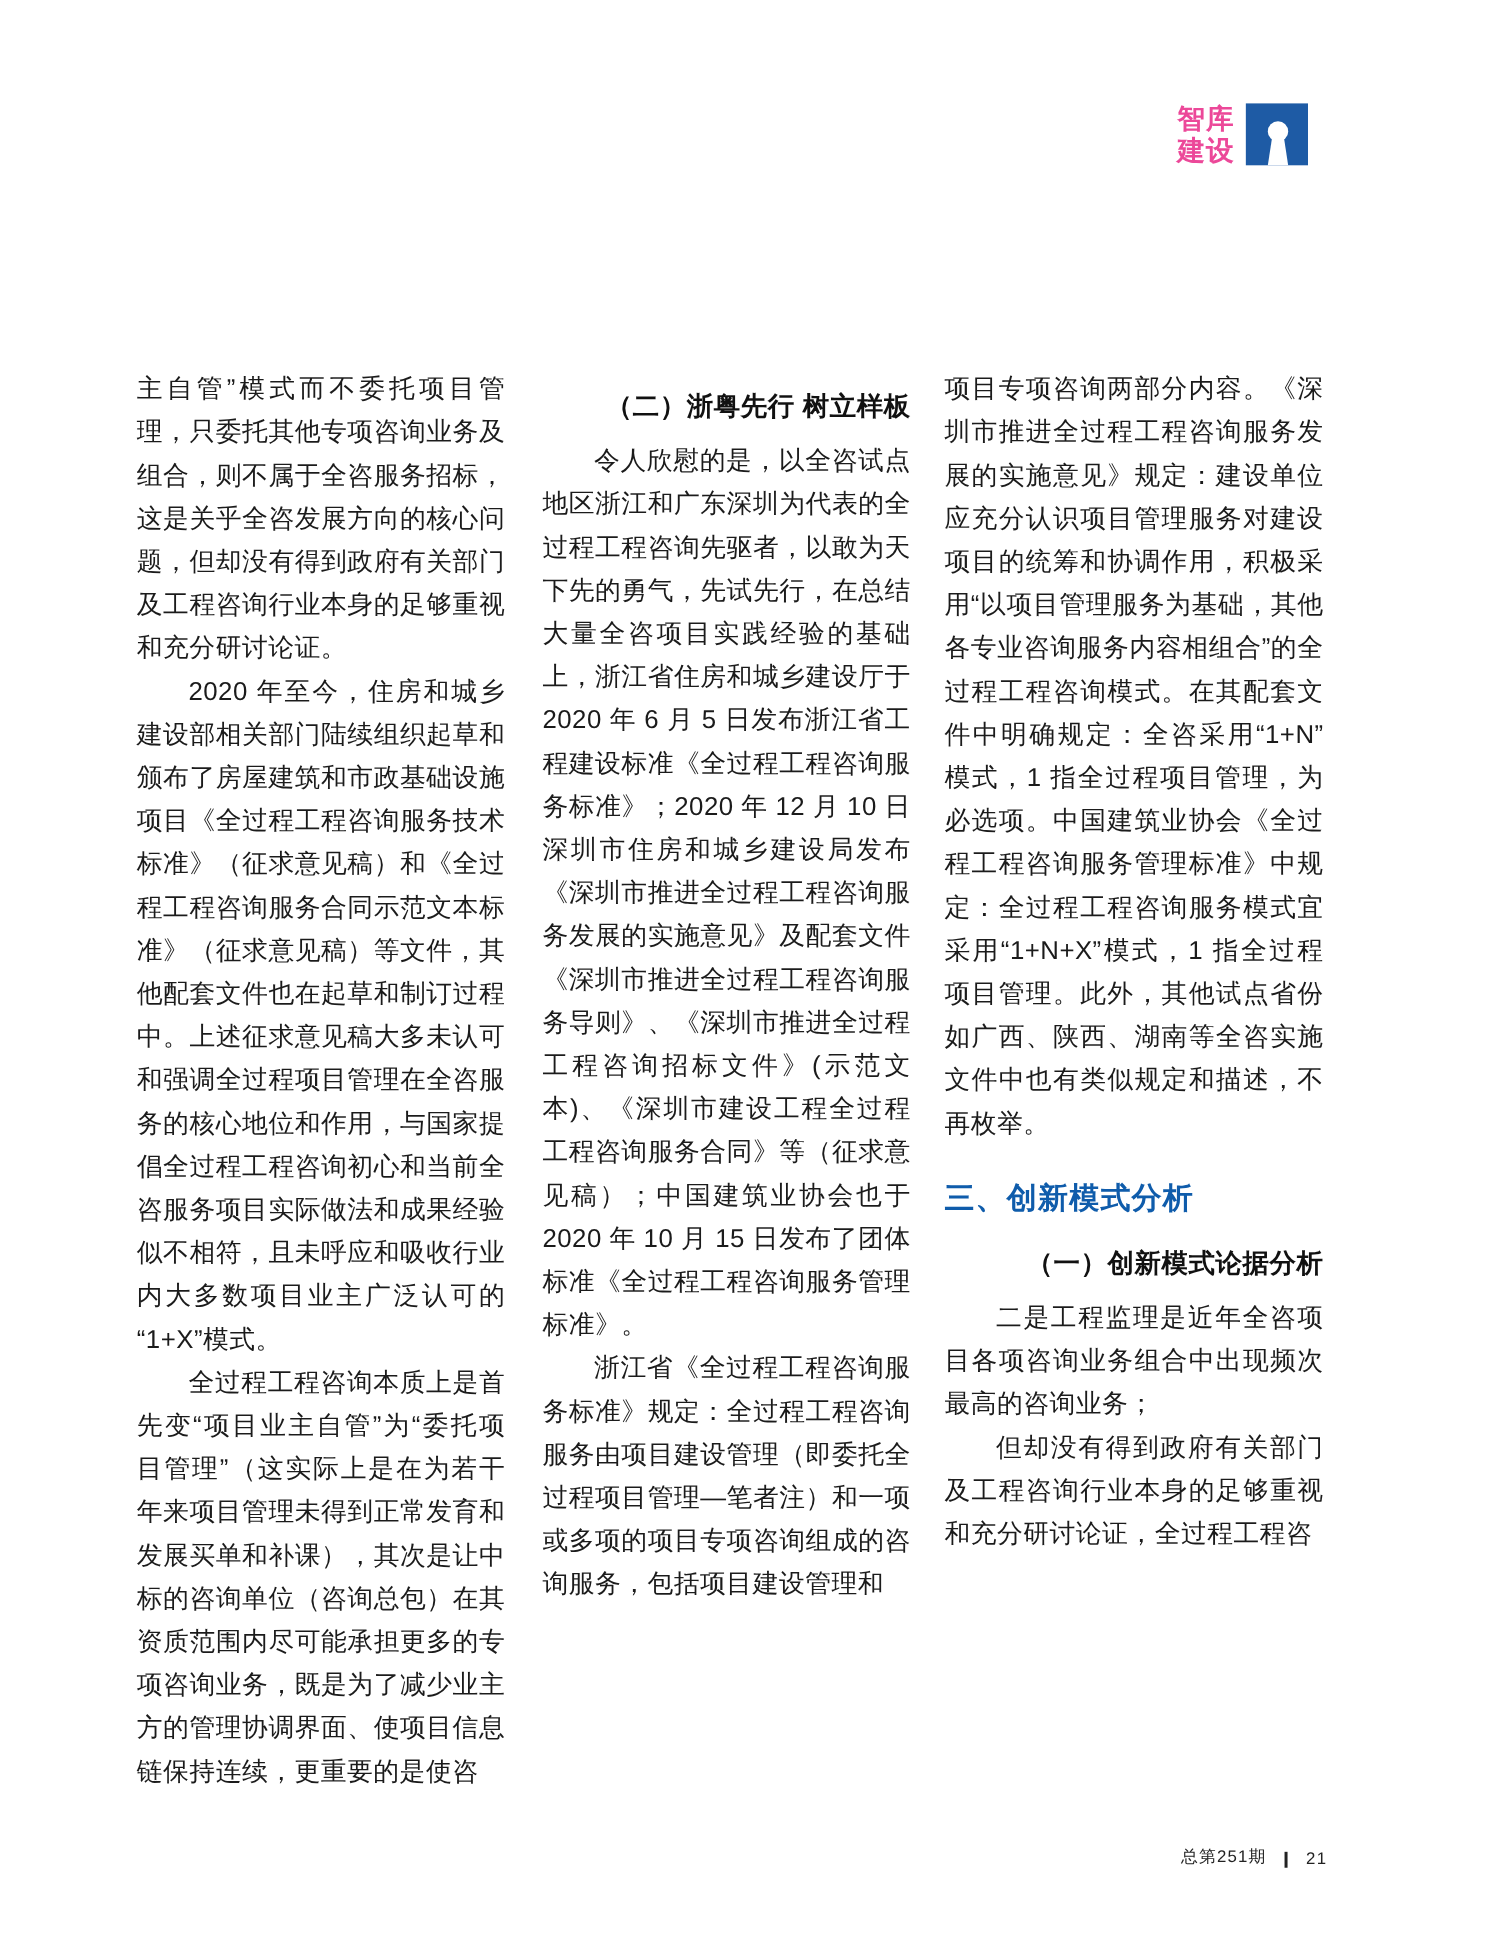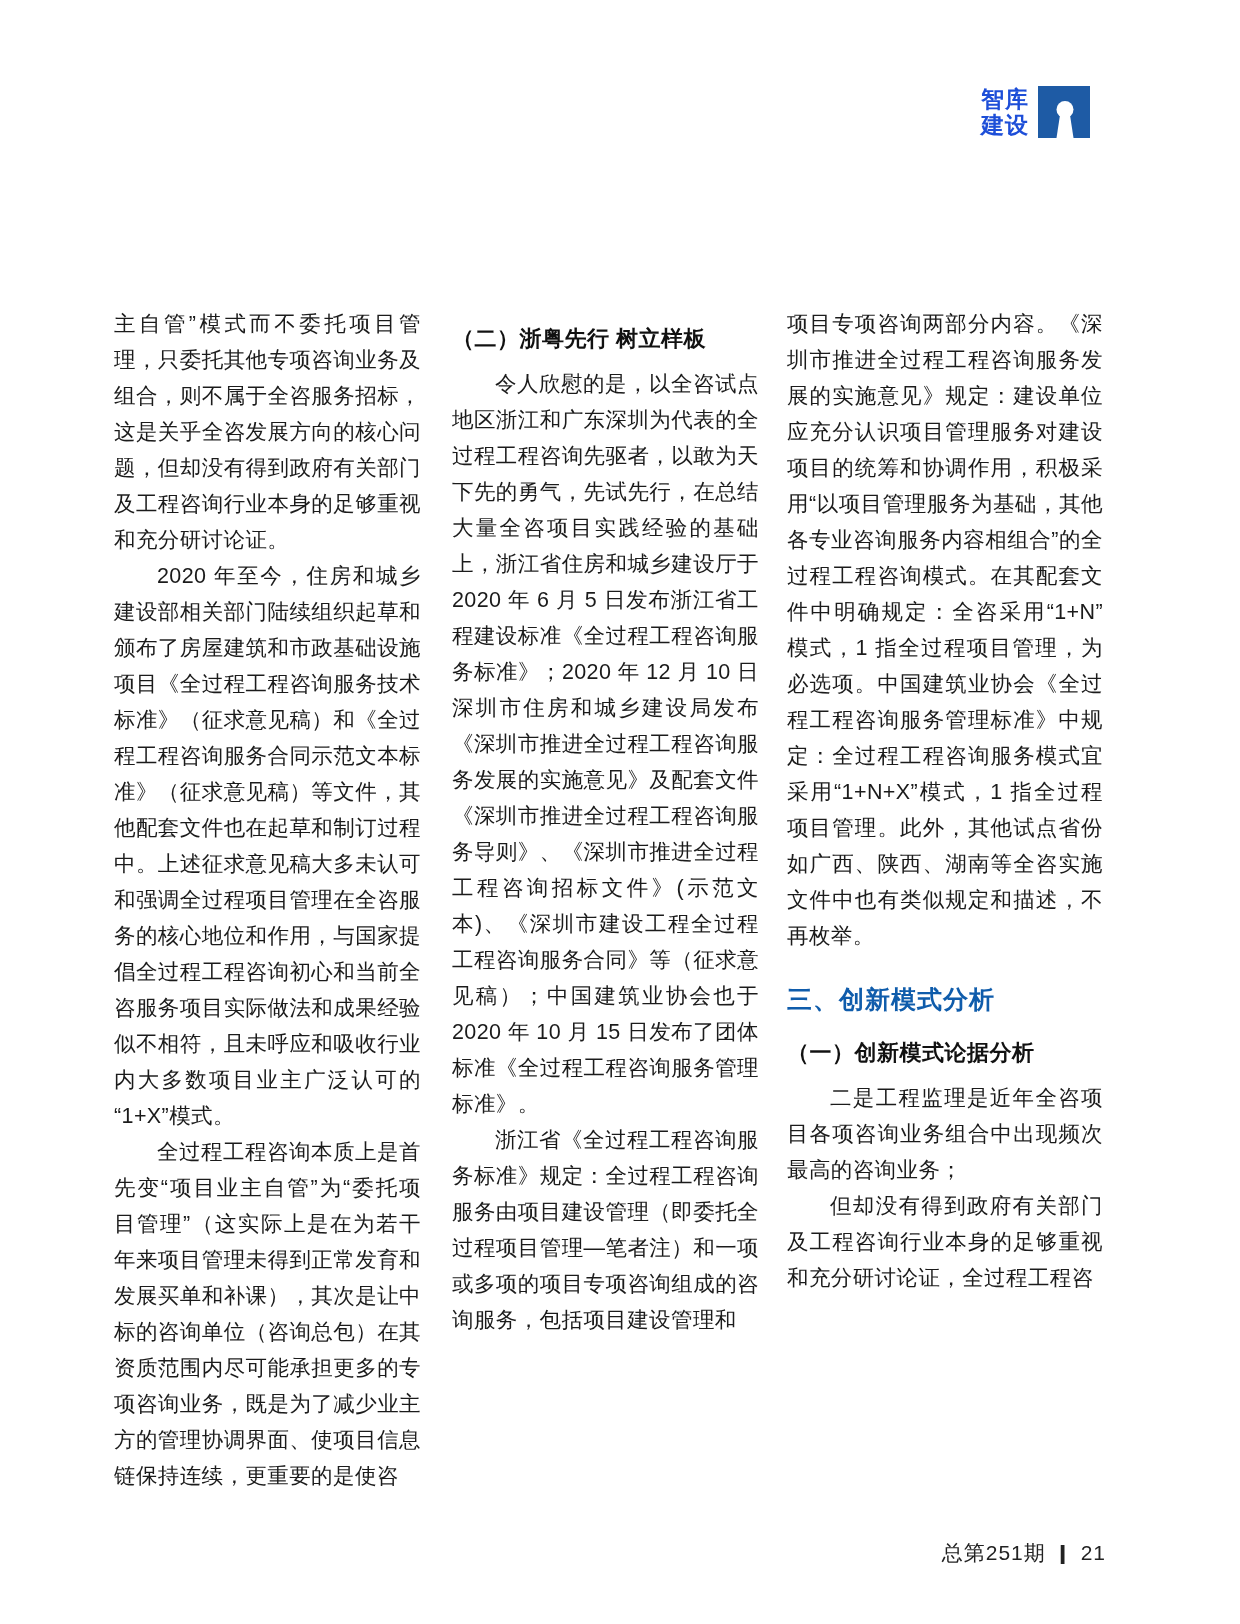--- a/index.html
+++ b/index.html
@@ -18,21 +18,21 @@
   
   .logo {
     position: absolute;
     top: 86px;
     left: 981px;
     display: flex;
     align-items: center;
     gap: 9px;
   }
   .logo-text {
-    color: #1d4ed8;
+    color: #ec4899;
     font-weight: bold;
     font-size: 23px;
     line-height: 26px;
     letter-spacing: 1px;
     text-align: center;
   }
   .logo-mark { width: 52px; height: 52px; display: block; }
 
   
   .col {
@@ -51,38 +51,38 @@
   .col-3 { left: 787px; width: 316px; }
 
   .col p.para { margin: 0; }
   .col p.para.indent { text-indent: 2em; }
 
   .col h3.subheading {
     margin: 15px 0 9px 0;
     font-size: 22px;
     font-weight: bold;
     color: #111111;
-    text-align: left;
+    text-align: right;
     letter-spacing: 0.5px;
   }
   .col h2.section-heading {
     margin: 27px 0 18px 0;
     font-size: 25px;
     font-weight: bold;
     color: #0f5cab;
     text-align: left;
     letter-spacing: 1px;
   }
 
   
   .footer {
     position: absolute;
     top: 1539px;
     right: 134px;
-    font-size: 21px;
+    font-size: 14px;
     color: #222222;
     letter-spacing: 1px;
     display: flex;
     align-items: center;
   }
   .footer .sep {
     font-weight: bold;
     margin: 0 14px;
     transform: scaleX(1.4);
   }

